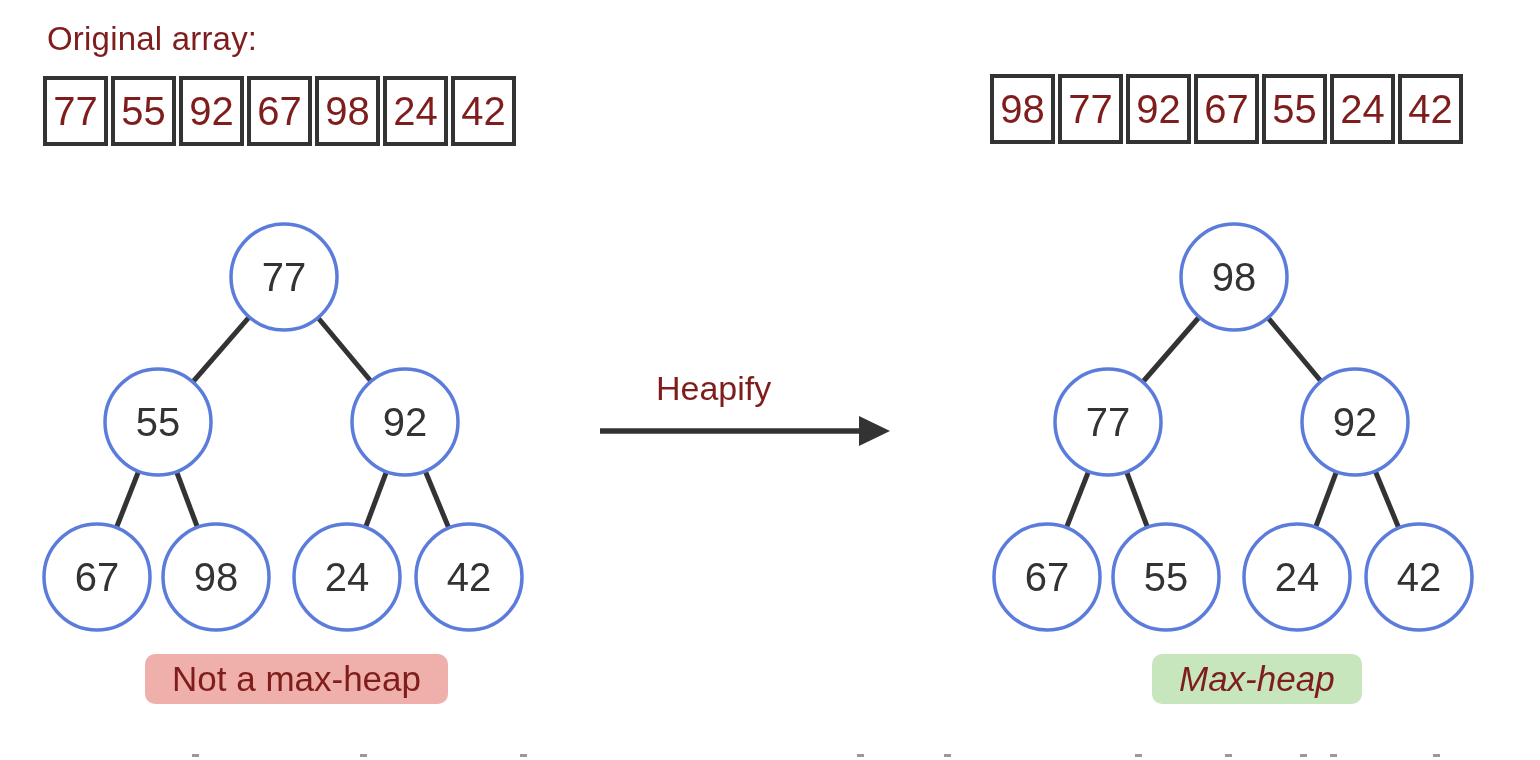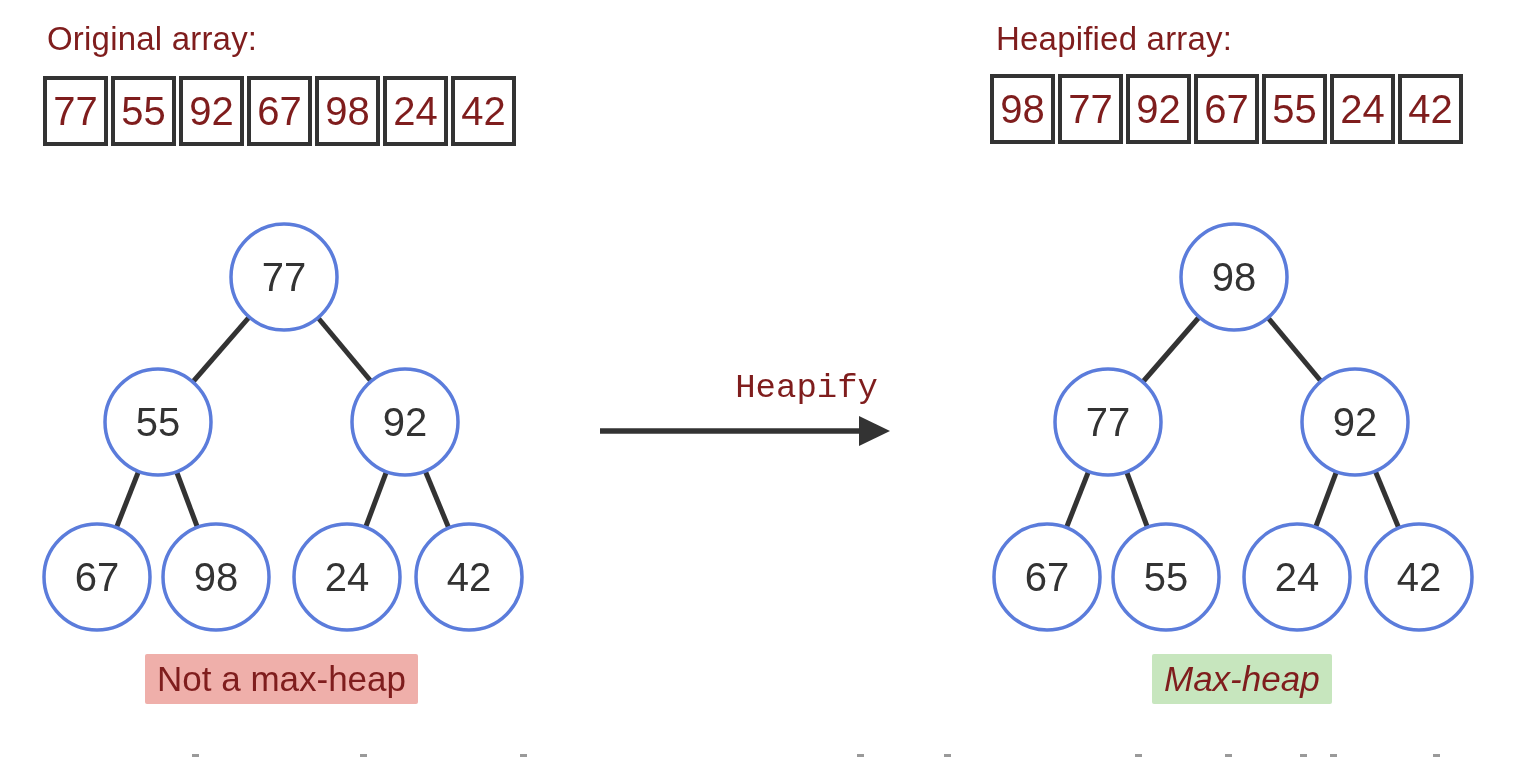--- a/index.html
+++ b/index.html
@@ -42,35 +42,34 @@
 
   .tree-svg { position: absolute; top: 200px; }
   #left-tree  { left: 0px; }
   #right-tree { left: 950px; }
 
   .badge {
     position: absolute;
     top: 654px;
     font-size: 35px;
     line-height: 40px;
-    padding: 5px 12px;
-    border-radius: 2px;
+    padding: 5px 27px;
+    border-radius: 10px;
     white-space: nowrap;
   }
   #left-badge  { left: 133px; }
   #right-badge { left: 1140px; font-style: italic; }
 
   .heapify-label {
     position: absolute;
-    left: 666px;
+    left: 644px;
     top: 369px;
     width: 200px;
-    text-align: right;
+    text-align: left;
     font-size: 34px;
-    font-family: Liberation Mono, monospace;
   }
   .arrow-svg { position: absolute; left: 585px; top: 413px; }
   .arrow-line { stroke: #333333; stroke-width: 5.5; }
   .arrow-head { fill: #333333; }
 
   .frag {
     position: absolute;
     top: 754px;
     width: 7px;
     height: 3px;
@@ -133,21 +132,20 @@
 
   <div class="badge" id="left-badge" style="background: rgb(239, 175, 170);">Not a max-heap</div>
 
   <div class="heapify-label">Heapify</div>
 
   <svg class="arrow-svg" width="300" height="36" viewBox="0 0 300 36">
     <line class="arrow-line" x1="3" y1="18" x2="264" y2="18"></line>
     <polygon class="arrow-head" points="262,3 262,33 293,18"></polygon>
   </svg>
 
-  <div class="panel-title" id="right-title">Heapified array:</div>
 
   <div class="array-row" id="right-array">
       <div class="array-cell" style="border-color: rgb(51, 51, 51);">98</div>
       <div class="array-cell" style="border-color: rgb(51, 51, 51);">77</div>
       <div class="array-cell" style="border-color: rgb(51, 51, 51);">92</div>
       <div class="array-cell" style="border-color: rgb(51, 51, 51);">67</div>
       <div class="array-cell" style="border-color: rgb(51, 51, 51);">55</div>
       <div class="array-cell" style="border-color: rgb(51, 51, 51);">24</div>
       <div class="array-cell" style="border-color: rgb(51, 51, 51);">42</div>
     </div>

